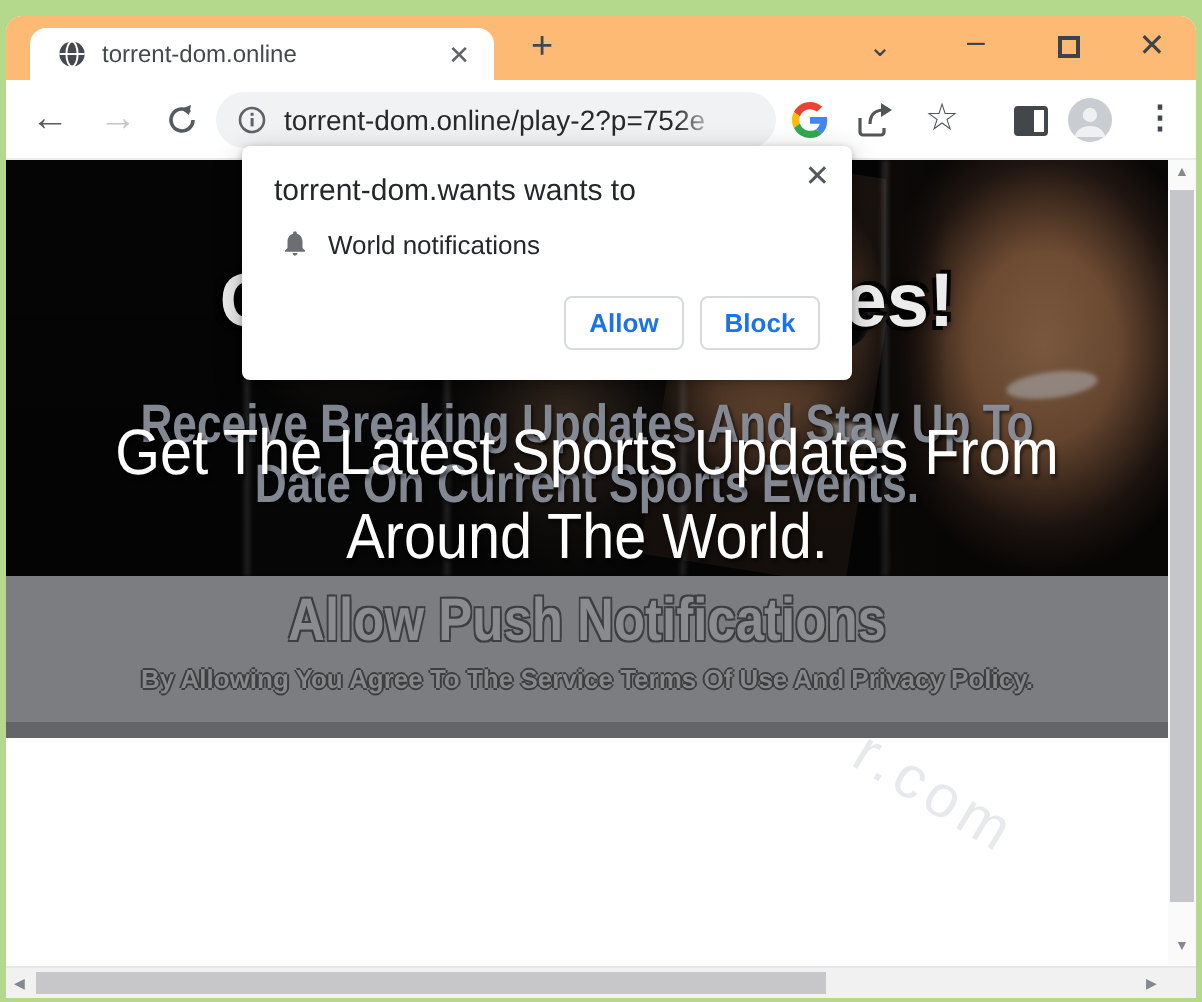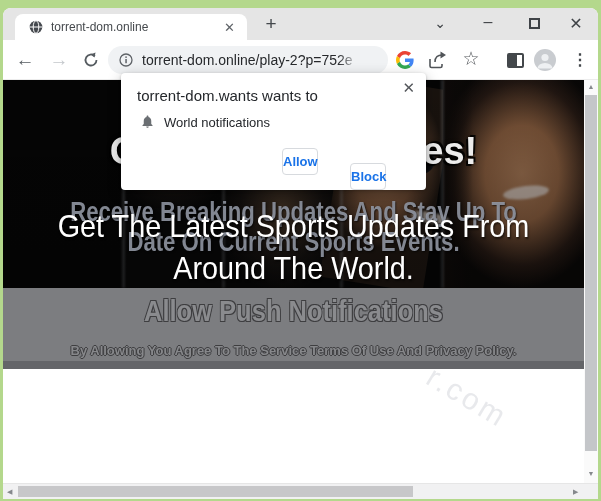--- a/index.html
+++ b/index.html
@@ -4,21 +4,21 @@
 <style>
   * { margin:0; padding:0; box-sizing:border-box; }
   html,body { width:601px; height:501px; font-family:"Liberation Sans", sans-serif; }
   .desktop { position:relative; width:601px; height:501px; background:#b4d88c; overflow:hidden; }
 
   
   .window { position:absolute; left:3px; top:8px; width:595px; height:491px;
             background:#fff; border-radius:8px 8px 0 0; overflow:hidden; }
 
   
-  .tabstrip { position:relative; height:32px; background:#e5e5e5; }
+  .tabstrip { position:relative; height:32px; background:#fdba74; }
   .tab { position:absolute; left:12px; top:6px; width:232px; height:26px; background:#fff;
          border-radius:8px 8px 0 0; display:flex; align-items:center; padding:0 8px 0 14px; }
   .tab-title { font-size:12px; color:#45494d; margin-left:8px; flex:1; white-space:nowrap; overflow:hidden; }
   .tab-close { font-size:13px; color:#5f6368; padding:0 4px; cursor:default; }
   .newtab { position:absolute; left:256px; top:4px; width:24px; height:24px; text-align:center;
             font-size:19px; line-height:23px; color:#44484c; }
   .winctl { position:absolute; top:4px; width:26px; height:24px; text-align:center; color:#3f4347; }
   .ctl-chevron { left:424px; font-size:14px; line-height:22px; }
   .ctl-min { left:472px; font-size:16px; line-height:20px; }
   .ctl-max { left:518px; }
@@ -81,21 +81,21 @@
         text-shadow:1px 1px 2px rgba(0,0,0,.65); white-space:nowrap; }
   .ghost1 { top:117px; } .ghost2 { top:147px; }
   .headline { position:absolute; left:0; width:100%; text-align:center; z-index:5;
         font-size:32px; font-weight:400; color:#fff; transform:scaleX(.9);
         text-shadow:1px 2px 2px rgba(0,0,0,.55); white-space:nowrap; }
   .head1 { top:128px; } .head2 { top:170px; }
 
   .band { position:absolute; left:0; top:208px; width:581px; height:73px; background:#7c7d80; text-align:center; overflow:hidden; }
   .band-title { margin-top:6px; font-size:30px; font-weight:700; color:#8a8b8e; transform:scaleX(.85); white-space:nowrap;
         text-shadow:-1px -1px 0 #3e3e40, 1px -1px 0 #3e3e40, -1px 1px 0 #3e3e40, 1px 1px 0 #3e3e40; }
-  .band-sub { margin-top:15px; font-size:13px; font-weight:700; color:#87888b; white-space:nowrap;
+  .band-sub { margin-top:4px; font-size:13px; font-weight:700; color:#87888b; white-space:nowrap;
         text-shadow:-1px 0 0 #3e3e40, 1px 0 0 #3e3e40, 0 -1px 0 #3e3e40, 0 1px 0 #3e3e40; }
   .band-dark { position:absolute; left:0; top:281px; width:581px; height:8px; background:#646569; }
 
   .watermark { position:absolute; left:420px; top:300px; transform:rotate(31deg); font-size:30px;
         letter-spacing:3px; color:rgba(190,192,200,.35); z-index:1; }
 
   
   .vscroll { position:absolute; left:581px; top:0; width:14px; height:403px; background:#fafafa; }
   .vthumb { position:absolute; left:1px; top:15px; width:12px; height:356px; background:#c4c6c9; }
   .varrow { position:absolute; left:0; width:14px; text-align:center; font-size:7px; color:#85888c; }
@@ -105,23 +105,23 @@
   .harrow { position:absolute; top:4px; font-size:7px; color:#85888c; }
   .hleft { left:4px; } .hright { left:570px; }
 
   
   .dialog { position:absolute; left:121px; top:73px; width:305px; height:117px; background:#fff;
         border-radius:4px; z-index:60; box-shadow:0 1px 3px rgba(0,0,0,.22), 0 4px 14px rgba(0,0,0,.28); }
   .dlg-close { position:absolute; right:11px; top:6px; font-size:15px; color:#54575b; }
   .dlg-title { position:absolute; left:16px; top:14px; font-size:15px; color:#24272b; }
   .dlg-bell { position:absolute; left:19px; top:40px; }
   .dlg-perm { position:absolute; left:43px; top:42px; font-size:13px; color:#24272b; }
-  .dlg-btn { position:absolute; top:75px; width:36px; height:27px; background:#fff; border:1px solid #d7dade;
+  .dlg-btn { position:absolute; top:75px; width:60px; height:27px; background:#fff; border:1px solid #d7dade;
         border-radius:4px; color:#1a73e8; font-size:13px; font-weight:600; text-align:center; line-height:25px; }
-  .btn-allow { left:161px; } .btn-block { left:229px;margin-top:15px; }
+  .btn-allow { left:161px; } .btn-block { left:229px; }
 </style>
 </head>
 <body>
 
 <div class="desktop">
   <div class="window">
 
     <div class="tabstrip">
       <div class="tab">
         <svg width="14" height="14" viewBox="0 0 14 14">

